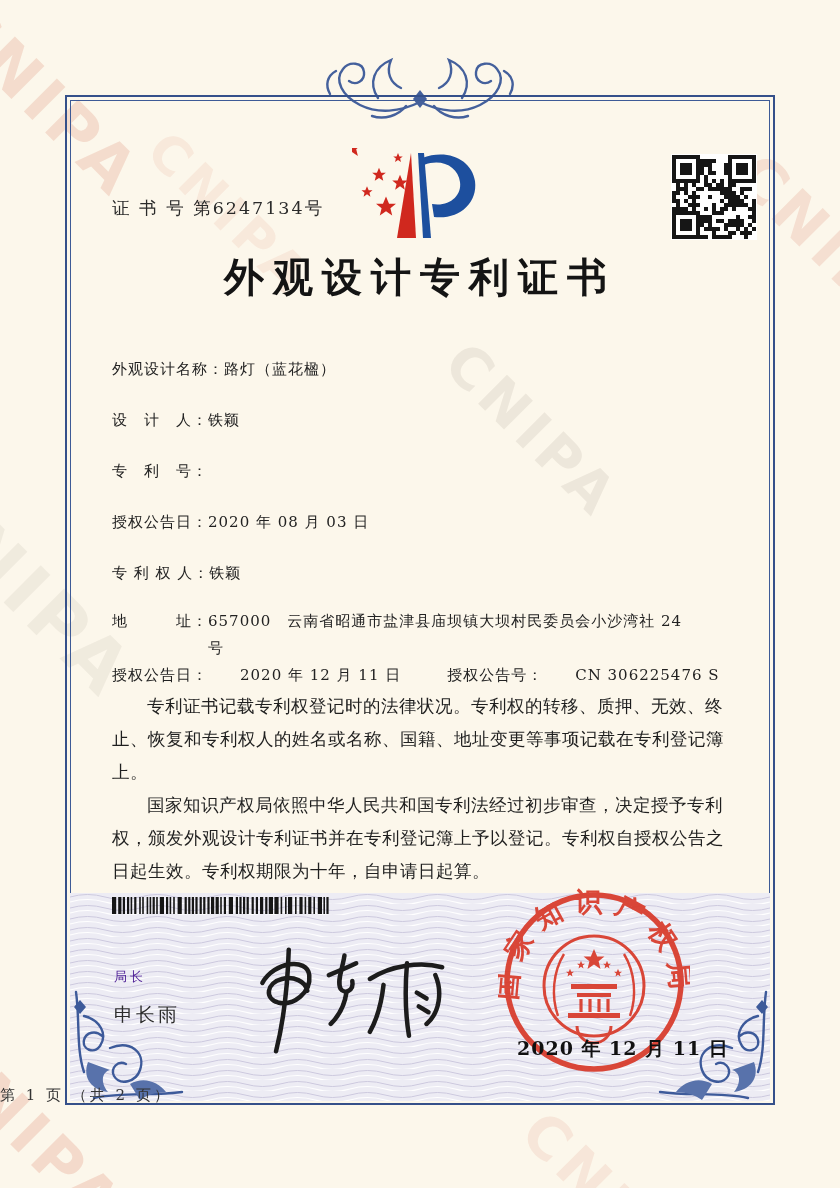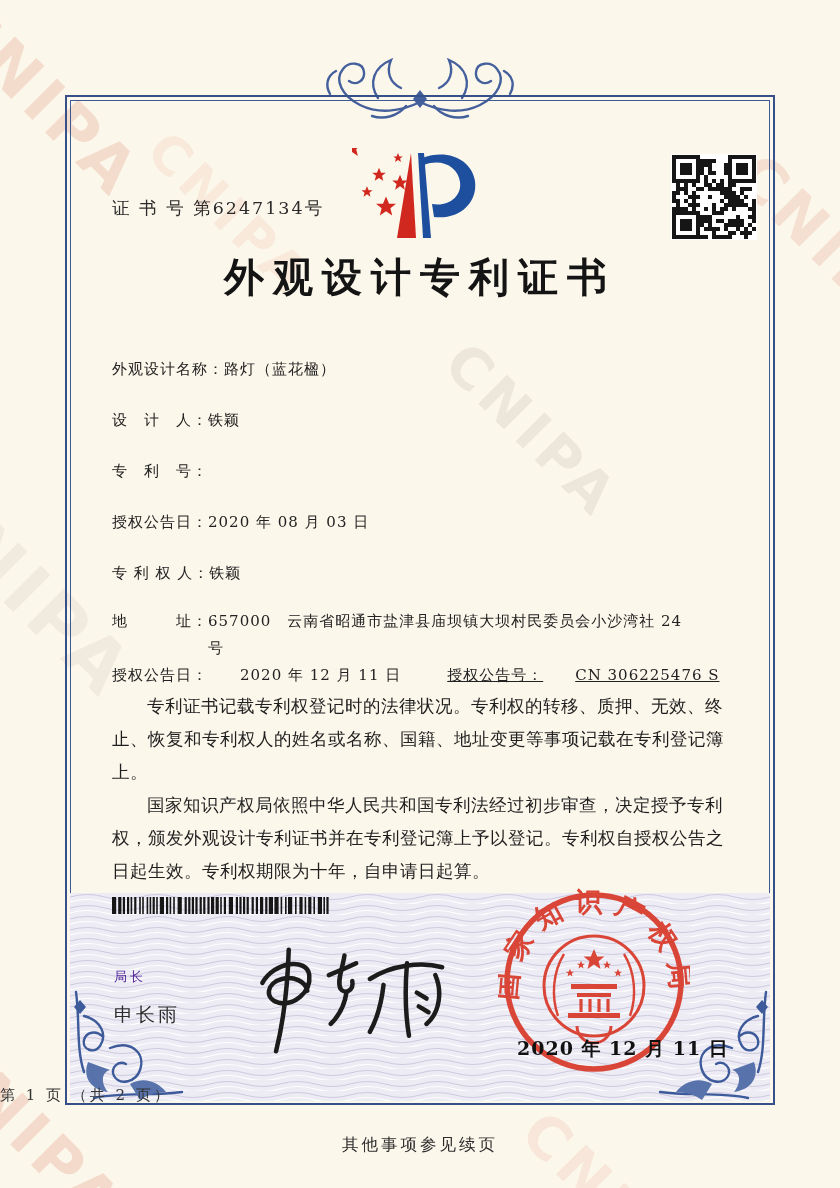--- a/index.html
+++ b/index.html
@@ -29,21 +29,21 @@
   .qr{position:absolute;left:671px;top:154px;width:86px;height:86px;}
   .title{position:absolute;left:0;top:250px;width:100%;text-align:center;font-size:40px;font-weight:bold;letter-spacing:9px;color:#141414;}
 
   
   .row{position:absolute;left:112px;display:flex;font-size:15px;line-height:27px;}
   .row .lbl{white-space:pre;letter-spacing:1px;}
   .row .val{white-space:pre-wrap;letter-spacing:1px;}
   .r1{top:356px;} .r2{top:407px;} .r3{top:458px;} .r4{top:509px;} .r5{top:560px;}
   .r6{top:608px;} .r6 .val{width:492px;}
   .r7{top:662px;}
-  .r7 .pair{display:flex;gap:32px;} .r7 .pair2{margin-left:46px;text-decoration:underline;}
+  .r7 .pair{display:flex;gap:32px;} .r7 .pair2{margin-left:46px;}
 
   
   .paras{position:absolute;left:112px;top:690px;width:618px;font-size:17.5px;line-height:33px;color:#1f1f1f;}
   .paras p{margin:0;text-indent:2em;letter-spacing:.5px;}
 
   
   .barcode{position:absolute;left:112px;top:897px;width:218px;height:17px;}
   .signer-title{position:absolute;left:114px;top:968px;font-family:"DejaVu Sans","Liberation Sans",sans-serif;font-size:13px;letter-spacing:3px;color:#4c1d95;}
   .signer-name{position:absolute;left:114px;top:1002px;font-family:"DejaVu Sans","Liberation Sans",sans-serif;font-size:19px;letter-spacing:3px;color:#2b2b2b;text-align:right;}
   .signature{position:absolute;left:235px;top:938px;}
@@ -449,15 +449,14 @@
         <rect x="-26" y="27" width="52" height="5" stroke="none"></rect>
         <path d="M-17,40 A17,17 0 0 0 17,40" fill="none" stroke-width="3"></path>
         <path d="M-36,30 C-43,10 -41,-14 -30,-32" fill="none" stroke-width="2.4"></path>
         <path d="M36,30 C43,10 41,-14 30,-32" fill="none" stroke-width="2.4"></path>
       </g>
     </g>
   </svg>
   <div class="seal-date">2020 年 12 月 11 日</div>
 
   <div class="page-footer">第 1 页 （共 2 页）</div>
-  <div class="cont-note">其他事项参见续页</div>
 
 </div>
 
 </body></html>

